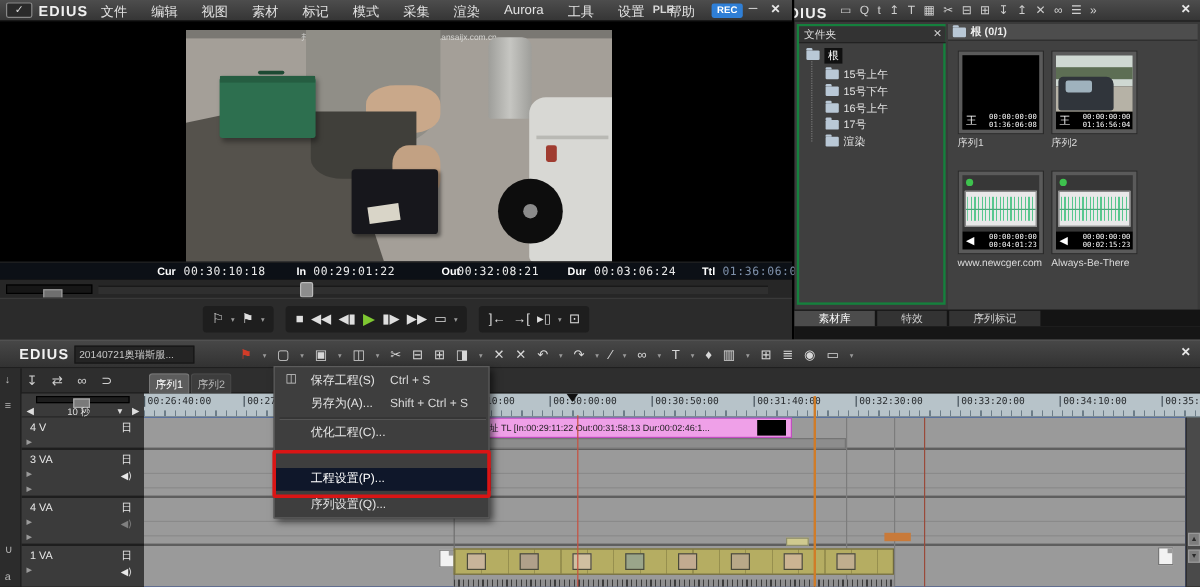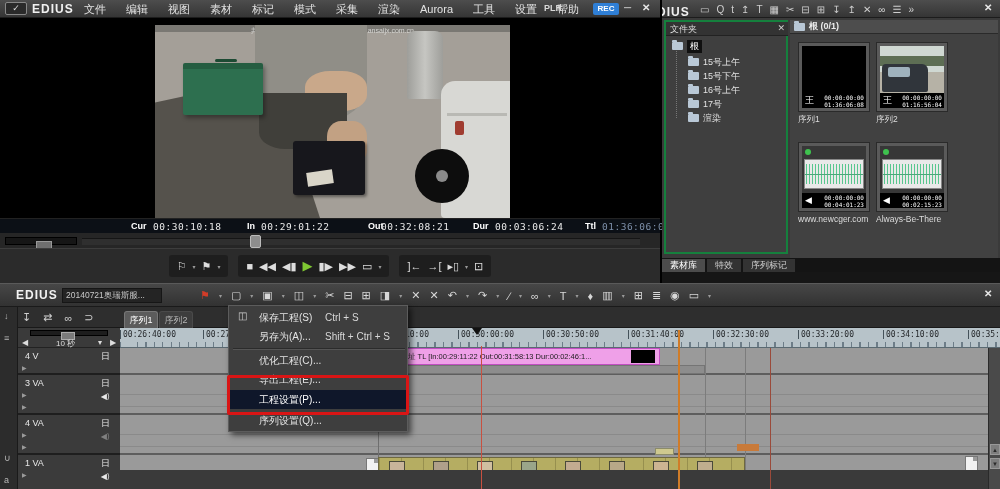--- a/index.html
+++ b/index.html
@@ -99,21 +99,21 @@
     border:1px solid #888; }
   .waveband .wv { position:absolute; left:1px; top:4px; right:1px; bottom:4px;
     background:repeating-linear-gradient(90deg,#58c78f 0 1px, rgba(0,0,0,0) 1px 3px, #58c78f 3px 4px, rgba(0,0,0,0) 4px 6px); }
   .waveband .mid { position:absolute; left:0; top:50%; width:100%; height:1px; background:#4aa87a; }
   .car-sky { position:absolute; left:0; top:0; width:64px; height:26px; background:#cfd8d2; }
   .car-trees { position:absolute; left:0; top:10px; width:64px; height:10px; background:#5d6e54; }
   .car-road { position:absolute; left:0; top:26px; width:64px; height:36px; background:#b6b2a6; }
   .car-body { position:absolute; left:2px; top:18px; width:46px; height:28px; background:#30353b; border-radius:4px 6px 2px 2px; }
   .car-win { position:absolute; left:8px; top:21px; width:22px; height:10px; background:#9fb2bd; border-radius:2px; }
   .bin-tabs { left:0; top:258px; width:338px; height:14px; background:#141414; display:flex; gap:2px; align-items:flex-end; }
-  .bin-tab { height:13px; padding:0 8px; font-size:9px; color:#cfcfcf; background:#333; line-height:13px; }
+  .bin-tab { height:13px; padding:0 20px; font-size:9px; color:#cfcfcf; background:#333; line-height:13px; }
   .bin-tab.active { background:#4c4c4c; color:#fff; }
   .bin-bottom { left:0; top:272px; width:338px; height:11px; background:#161616; }
 
   
   .tl { left:0; top:283px; width:1000px; height:206px; background:#3a3a3a; border-top:1px solid #5a5a5a; }
   .tl-titlebar { left:0; top:0; width:1000px; height:23px; background:linear-gradient(#474747,#323232);
     border-bottom:1px solid #1a1a1a; }
   .tl-logo { left:16px; top:4px; color:#f2f2f2; font-weight:bold; font-size:12px; letter-spacing:1px; }
   .tl-title-box { left:62px; top:4px; width:100px; height:15px; background:#242424; border:1px solid #161616;
     color:#c8c8c8; font-size:8.5px; line-height:13px; padding-left:3px; overflow:hidden; white-space:nowrap; }
@@ -141,21 +141,21 @@
     font-family:"DejaVu Sans Mono", monospace; }
   .playhead-tri { position:absolute; top:0; width:0; height:0;
     border-left:5px solid rgba(0,0,0,0); border-right:5px solid rgba(0,0,0,0); border-top:7px solid #111; }
 
   .tracks-head { left:18px; top:64px; width:102px; height:142px; }
   .th-row { position:absolute; left:0; width:102px; background:#3b3b3b; border-bottom:2px solid #1e1e1e; }
   .th-name { position:absolute; left:7px; top:3px; color:#e8e8e8; font-size:9px; }
   .th-film { position:absolute; right:10px; top:2px; color:#e8e8e8; font-size:9px; }
   .th-speaker { position:absolute; right:10px; top:17px; color:#e8e8e8; font-size:8px; }
   .th-exp { position:absolute; left:4px; color:#9a9a9a; font-size:6px; }
-  .tracks-body { left:120px; top:64px; width:868px; height:122px; background:#1d4ed8; overflow:hidden; }
+  .tracks-body { left:120px; top:64px; width:868px; height:142px; background:#1d4ed8; overflow:hidden; }
   .trk-row { position:absolute; left:0; width:868px; background:#9a9a9a; border-bottom:2px solid #5e5e5e; }
   .lane-line { position:absolute; left:0; width:868px; height:1px; background:#8a8a8a; }
 
   .clip-pink { position:absolute; left:285px; top:0; width:255px; height:17px; background:#efA0e8;
     border:1px solid #c04ec0; color:#1c1c1c; font-size:7.5px; line-height:15px; white-space:nowrap;
     overflow:hidden; padding-left:2px; }
   .clip-pink-black { position:absolute; left:511px; top:2px; width:24px; height:13px; background:#000; }
   .clip-pink-sub { position:absolute; left:285px; top:17px; width:300px; height:9px; background:#8d8d8d;
     border:1px solid #757575; }
   .clip-khaki { position:absolute; left:258px; top:109px; width:367px; height:22px; background:#b5ad62;
@@ -598,23 +598,20 @@
       <span class="sc">Ctrl + S</span>
     </div>
     <div class="pm-item" style="top:21px;">
       <span class="lbl">另存为(A)...</span>
       <span class="sc">Shift + Ctrl + S</span>
     </div>
     <div class="pm-sep" style="top:42px;"></div>
     <div class="pm-item" style="top:45px;">
       <span class="lbl">优化工程(C)...</span>
     </div>
-    <div class="pm-item" style="top:64px;">
-      <span class="lbl">导出工程(E)...</span>
-    </div>
     <div class="pm-item hl" style="top:84px;">
       <span class="lbl">工程设置(P)...</span>
     </div>
     <div class="pm-item" style="top:105px;">
       <span class="lbl">序列设置(Q)...</span>
     </div>
   </div>
 
   <div class="abs red-rect"></div>
 

